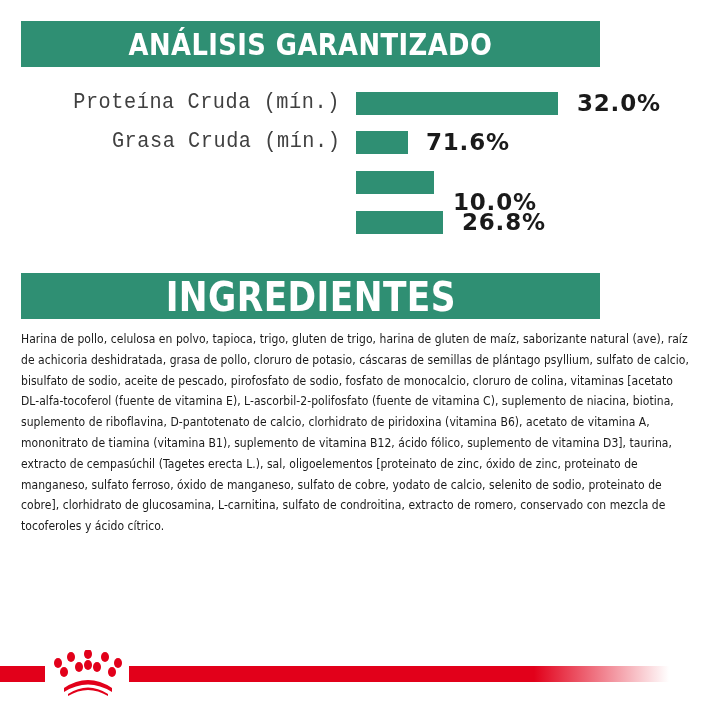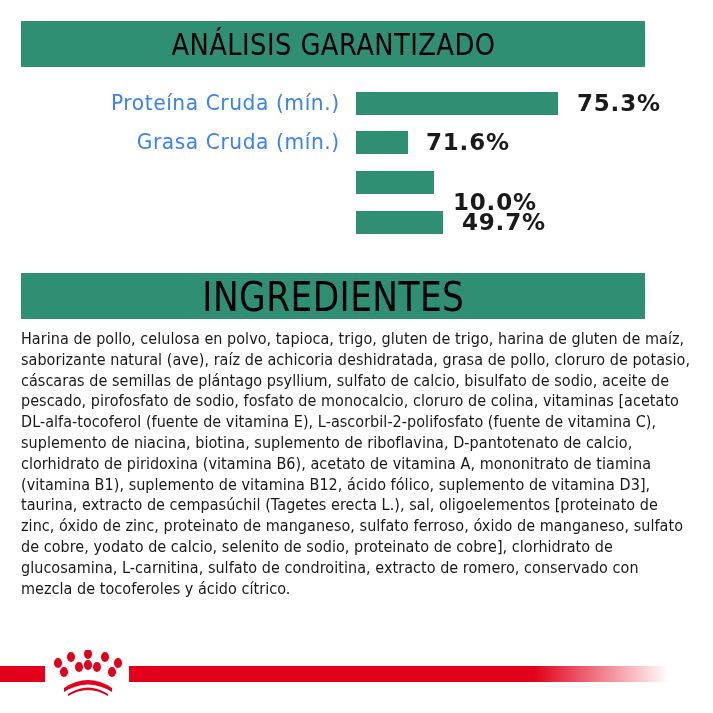--- a/index.html
+++ b/index.html
@@ -1,40 +1,40 @@
 <!DOCTYPE html>
 <html><head>
 <meta charset="utf-8">
 <style>
   html, body { margin: 0; padding: 0; background: #ffffff; }
   body { width: 713px; height: 713px; position: relative; overflow: hidden; font-family: "DejaVu Sans", sans-serif; }
   .banner {
-    position: absolute; left: 21px; width: 624px; background: #2f8f73;
-    color: #000000; font-family: "DejaVu Sans", sans-serif; font-weight: normal;
+    position: absolute; left: 21px; width: 579px; background: #2f8f73;
+    color: #ffffff; font-family: "DejaVu Sans", sans-serif; font-weight: bold;
     text-align: center; letter-spacing: 0.5px;
   }
   #banner1 { top: 21px; height: 46px; line-height: 48px; font-size: 30px; }
   #banner2 { top: 273px; height: 46px; line-height: 48px; font-size: 40px; }
   .banner span { display: inline-block; transform: scaleX(0.86); }
 
   .row { position: absolute; left: 0; width: 713px; height: 30px; }
   .row .label {
     position: absolute; right: calc(713px - 340px); top: 0; height: 30px; line-height: 30px;
-    font-size: 22px; color: #3b82f6; white-space: nowrap; letter-spacing: 0.6px;
+    font-size: 22px; color: #404040; white-space: nowrap; letter-spacing: 0.6px; font-family: Liberation Mono, monospace;
   }
   .row .label span { display: inline-block; transform: scaleX(0.92); transform-origin: right center; }
   .row .bar { position: absolute; left: 356px; top: 4px; height: 23px; background: #2f8f73; }
   .row .value {
     position: absolute; top: 0; height: 30px; line-height: 30px; font-size: 23px;
     font-weight: bold; color: #1a1a1a; white-space: nowrap; letter-spacing: 0.8px;
   }
 
   .ingredients {
     position: absolute; left: 21px; top: 329px; width: 670px;
-    font-size: 16px; line-height: 20.8px; color: #1a1a1a; letter-spacing: 0.05px;
+    font-size: 12px; line-height: 20.8px; color: #1a1a1a; letter-spacing: 0.05px;
   }
   .ingredients span { display: inline-block; transform: scaleX(0.90); transform-origin: left top; width: 111%; }
 
   .footer-line-left { position: absolute; left: 0; top: 666px; width: 45px; height: 16px; background: #e2001a; }
   .footer-line-right {
     position: absolute; left: 129px; top: 666px; width: 540px; height: 16px;
     background: linear-gradient(to right, #e2001a 0%, #e2001a 75%, rgba(226,0,26,0) 100%);
   }
   .crown { position: absolute; left: 50px; top: 650px; width: 76px; height: 50px; }
 </style>
@@ -42,34 +42,34 @@
 <body>
 
 <div id="banner1" class="banner">
   <span>ANÁLISIS GARANTIZADO</span>
 </div>
 
 <div>
   <div class="row" style="top:88px;">
     <div class="label"><span>Proteína Cruda (mín.)</span></div>
     <div class="bar" style="width:202px;"></div>
-    <div class="value" style="left:577px;">75.3%</div>
+    <div class="value" style="left:577px;">32.0%</div>
   </div>
   <div class="row" style="top:127px;">
     <div class="label"><span>Grasa Cruda (mín.)</span></div>
     <div class="bar" style="width:52px;"></div>
     <div class="value" style="left:426px;">71.6%</div>
   </div>
   <div class="row" style="top:167px;">
     <div class="bar" style="width:78px;"></div>
     <div class="value" style="left:453px;margin-top:20px;">10.0%</div>
   </div>
   <div class="row" style="top:207px;">
     <div class="bar" style="width:87px;"></div>
-    <div class="value" style="left:462px;">49.7%</div>
+    <div class="value" style="left:462px;">26.8%</div>
   </div>
 </div>
 
 <div id="banner2" class="banner">
   <span>INGREDIENTES</span>
 </div>
 
 <div class="ingredients">
   <span>Harina de pollo, celulosa en polvo, tapioca, trigo, gluten de trigo, harina de gluten de maíz, saborizante natural (ave), raíz de achicoria deshidratada, grasa de pollo, cloruro de potasio, cáscaras de semillas de plántago psyllium, sulfato de calcio, bisulfato de sodio, aceite de pescado, pirofosfato de sodio, fosfato de monocalcio, cloruro de colina, vitaminas [acetato DL-alfa-tocoferol (fuente de vitamina E), L-ascorbil-2-polifosfato (fuente de vitamina C), suplemento de niacina, biotina, suplemento de riboflavina, D-pantotenato de calcio, clorhidrato de piridoxina (vitamina B6), acetato de vitamina A, mononitrato de tiamina (vitamina B1), suplemento de vitamina B12, ácido fólico, suplemento de vitamina D3], taurina, extracto de cempasúchil (Tagetes erecta L.), sal, oligoelementos [proteinato de zinc, óxido de zinc, proteinato de manganeso, sulfato ferroso, óxido de manganeso, sulfato de cobre, yodato de calcio, selenito de sodio, proteinato de cobre], clorhidrato de glucosamina, L-carnitina, sulfato de condroitina, extracto de romero, conservado con mezcla de tocoferoles y ácido cítrico.</span>
 </div>

